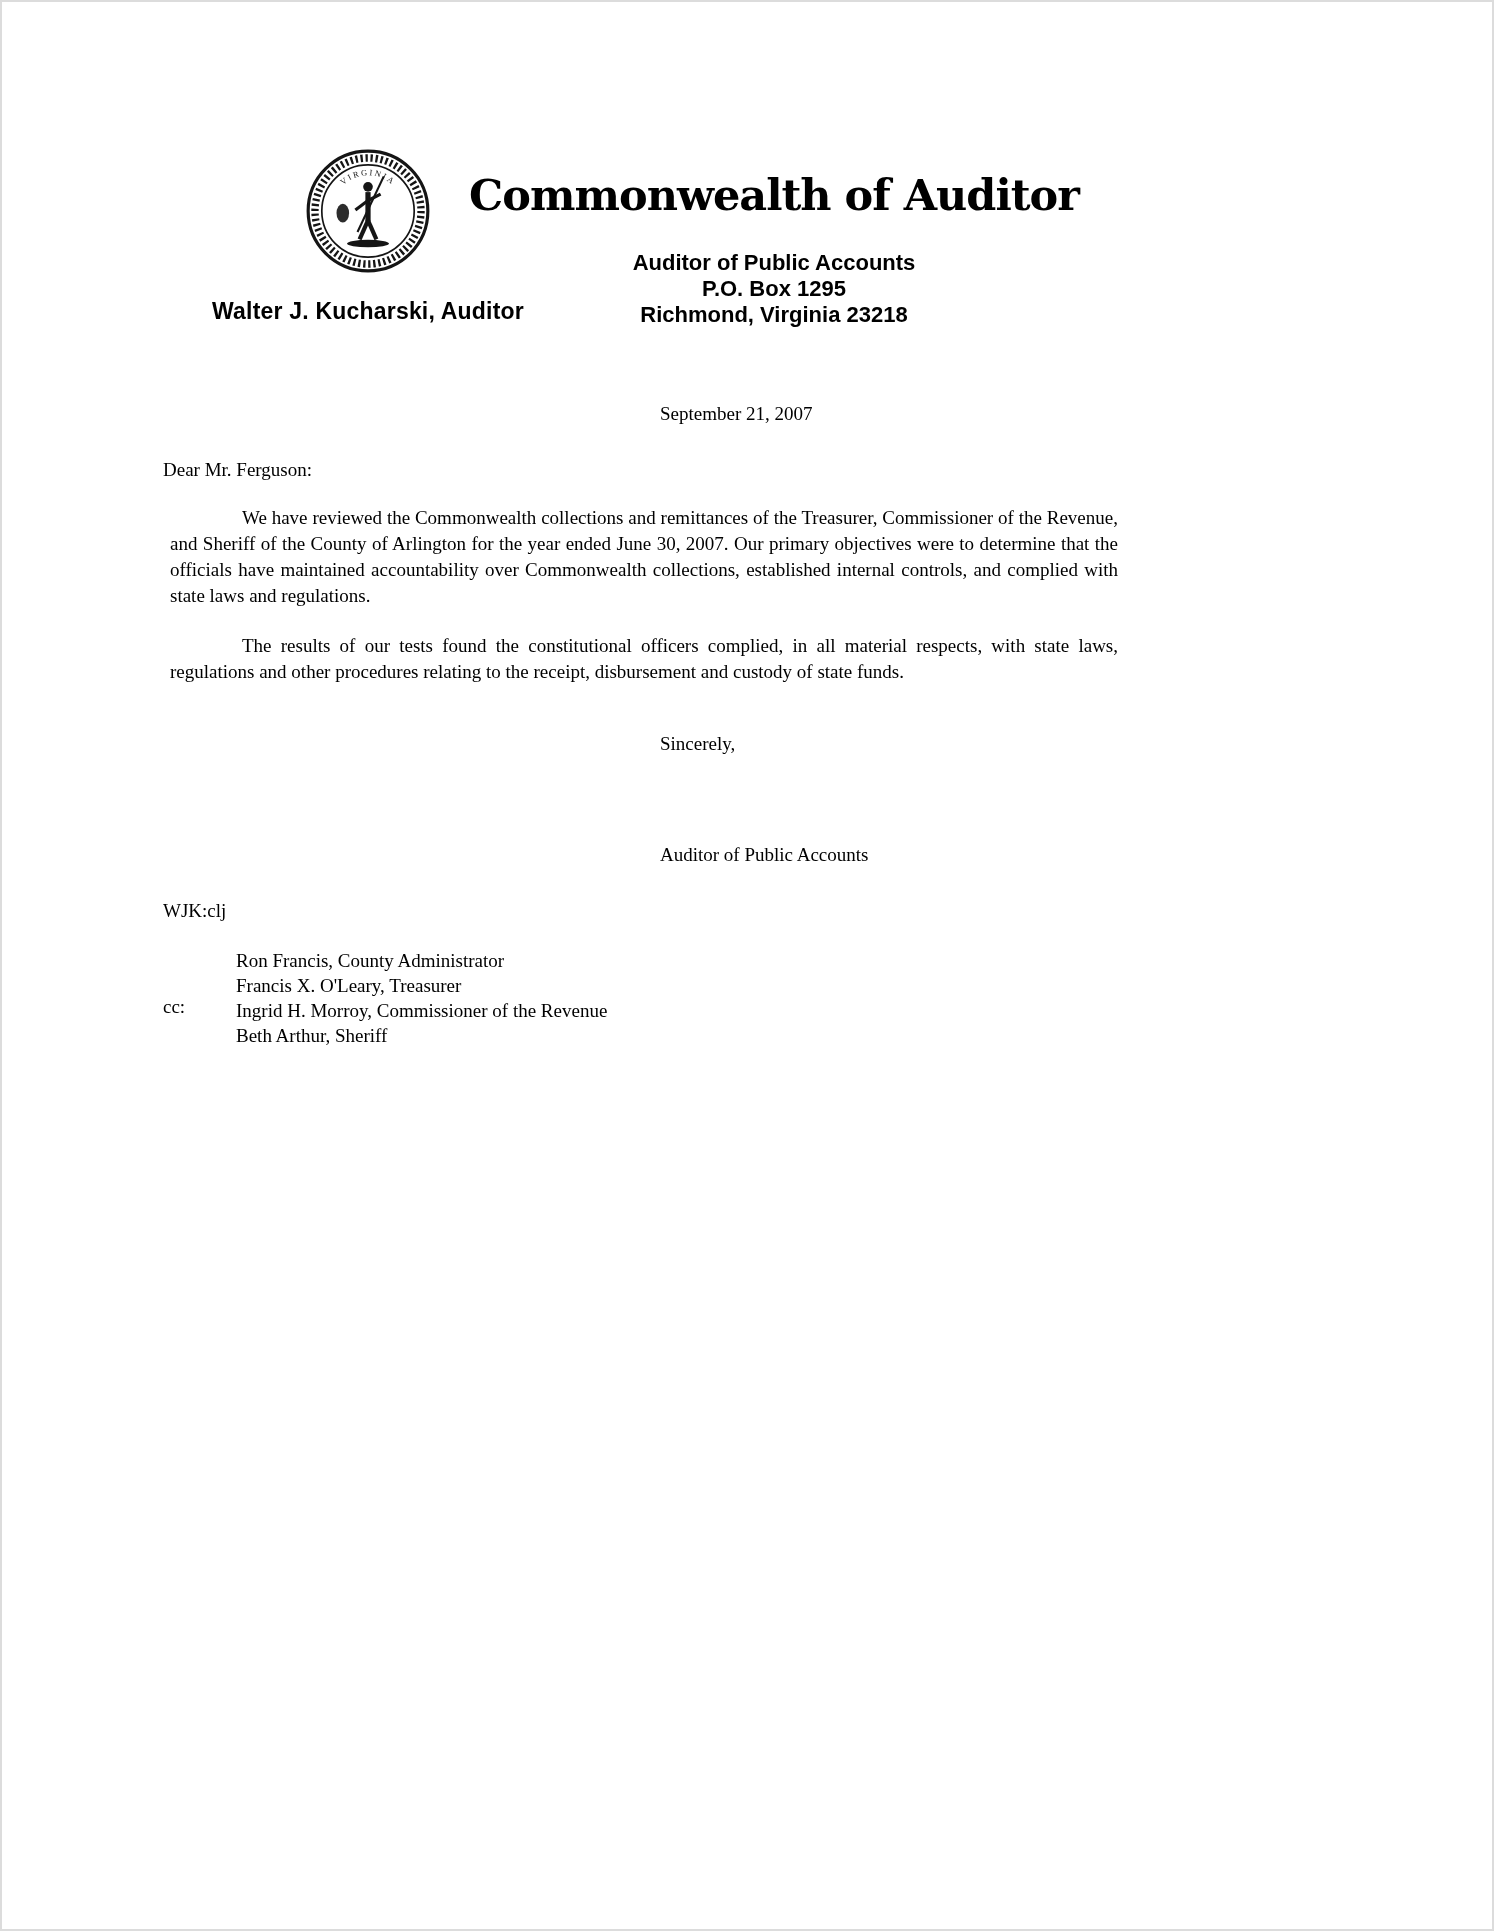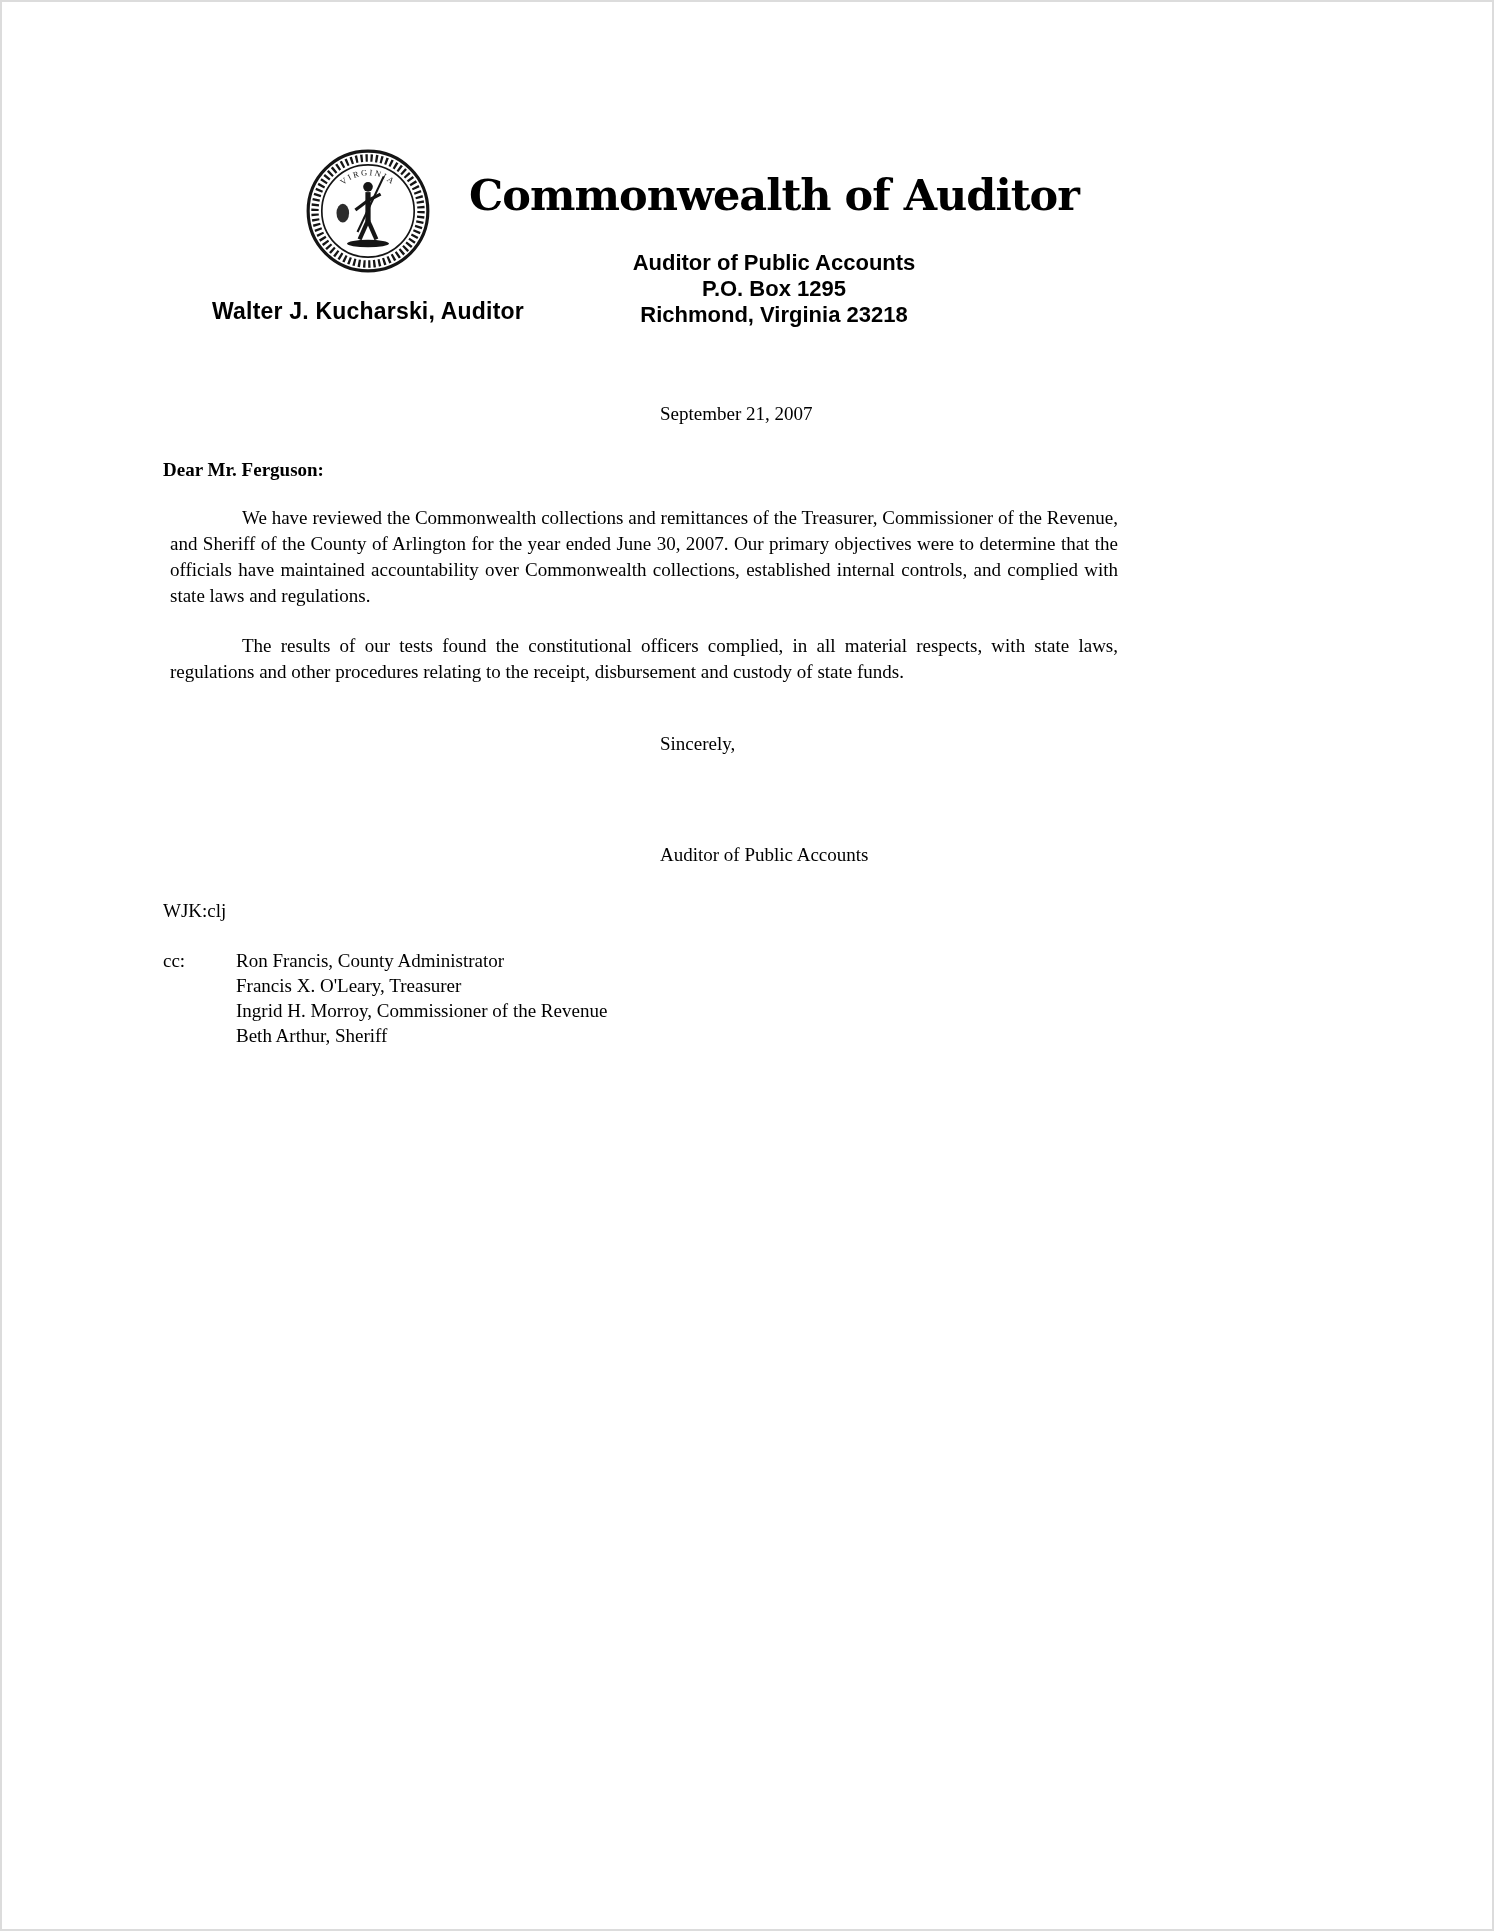--- a/index.html
+++ b/index.html
@@ -74,21 +74,20 @@
   .date-line {
     margin-left: 497px;
   }
   .recipient {
     margin-top: 51px;
     line-height: 25px;
   }
   .recipient-line { white-space: pre; }
   .salutation {
     margin-top: 30px;
-    font-weight: bold;
   }
   .para {
     margin: 7px;
     margin-top: 22px;
     text-align: justify;
     text-indent: 72px;
     line-height: 26px;
   }
   .para + .para {
     margin-top: 24px;
@@ -105,20 +104,21 @@
     margin-top: 30px;
   }
   .cc-block {
     margin-top: 24px;
     display: flex;
     align-items: flex-start;
   }
   .cc-label {
     width: 73px;
     flex: 0 0 73px;
+    margin-top: 46px;
   }
   .cc-list div {
     line-height: 25px;
   }
 </style>
 </head>
 <body>
 
 <div class="page">
 

